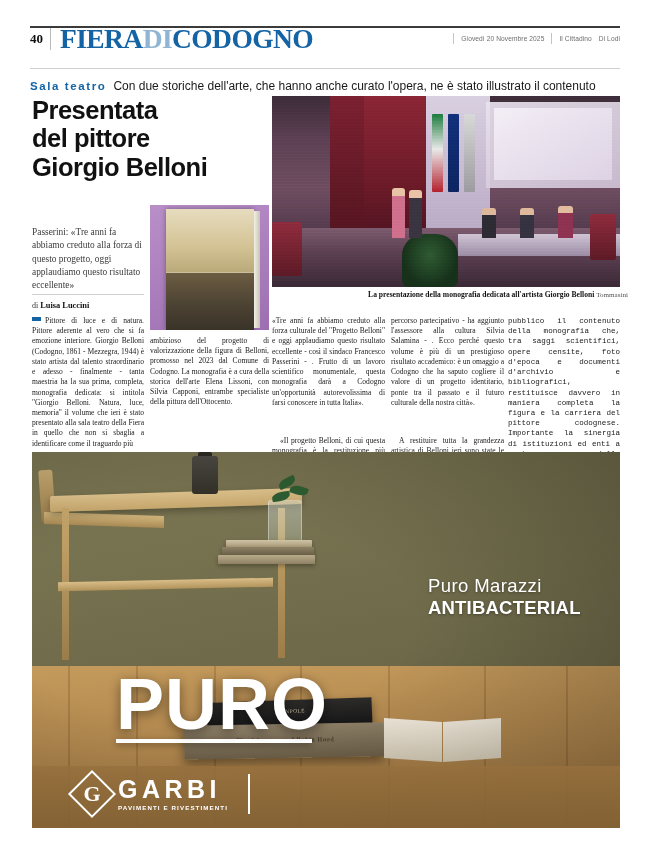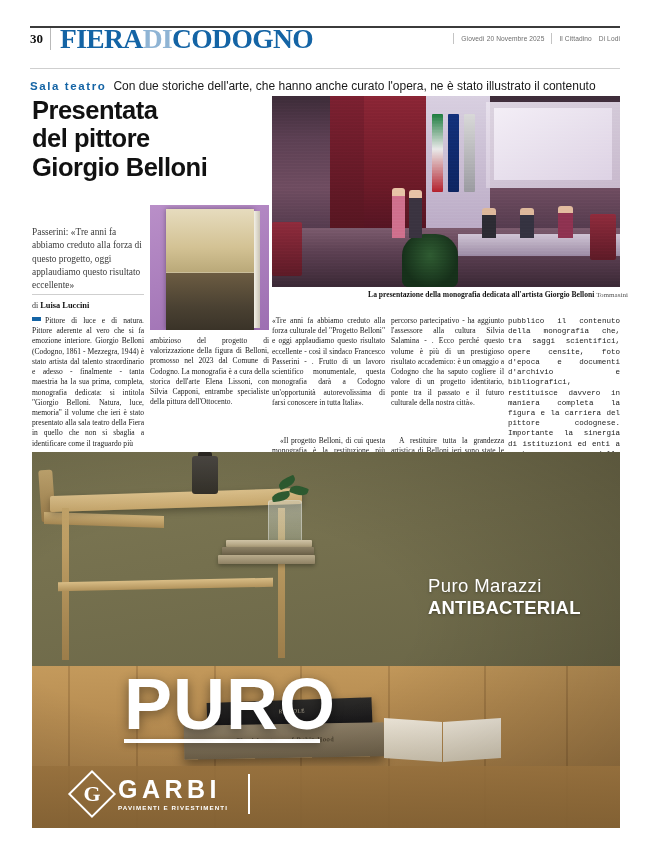--- a/index.html
+++ b/index.html
@@ -240,21 +240,21 @@
     text-shadow: 0 1px 3px rgba(0,0,0,.35); }
   .ad-line2 { font-family: "Liberation Sans", sans-serif; font-size: 18.5px;
     font-weight: bold; letter-spacing: .2px; line-height: 1.18; color: #fff;
     text-shadow: 0 1px 3px rgba(0,0,0,.35); margin-top: 1px; }
   .ad-claim { margin-top: 24px; font-family: "Liberation Sans", sans-serif;
     font-size: 15.6px; font-weight: bold; line-height: 1.28; color: #fff;
     text-shadow: 0 1px 4px rgba(0,0,0,.4); }
   .ad-claim div { white-space: nowrap; }
 
   
-  .puro { position: absolute; left: 92px; top: 219px; }
+  .puro { position: absolute; left: 84px; top: 219px; }
   .puro-word { font-family: "Liberation Sans", sans-serif; font-weight: bold;
     font-size: 72px; line-height: .92; color: #fff; letter-spacing: 1px;
     text-shadow: 0 3px 12px rgba(0,0,0,.45); }
   .puro-rule { margin-top: 2px; height: 4px; background: #fff; width: 196px;
     box-shadow: 0 2px 6px rgba(0,0,0,.35); }
 
   
   .ad-footer { position: absolute; left: 0; bottom: 0; width: 100%; height: 62px;
     background: linear-gradient(180deg, rgba(150,112,61,.86), rgba(132,98,52,.92)); }
   .ad-footer-inner { position: absolute; left: 40px; top: 8px; right: 14px;
@@ -282,21 +282,21 @@
     font-size: 9px; font-weight: bold; line-height: 1; color: #fff; }
   .soc.ig::after { content: ""; width: 6px; height: 6px; border: 1.5px solid #fff; border-radius: 50%; }
 </style>
 </head>
 <body>
 
 <div class="page">
 
   <div class="masthead-rule-top"></div>
   <div class="masthead">
-    <div class="folio">30</div>
+    <div class="folio">40</div>
     <div class="folio-sep"></div>
     <div class="section-title"><span>FIERA</span><span class="lite">DI</span><span>CODOGNO</span></div>
     <div class="masthead-right">
       <div class="vr"></div>
       <span>Giovedì 20 Novembre 2025</span>
       <div class="vr"></div>
       <span>Il Cittadino</span>
       <span>Di Lodi</span>
     </div>
   </div>

